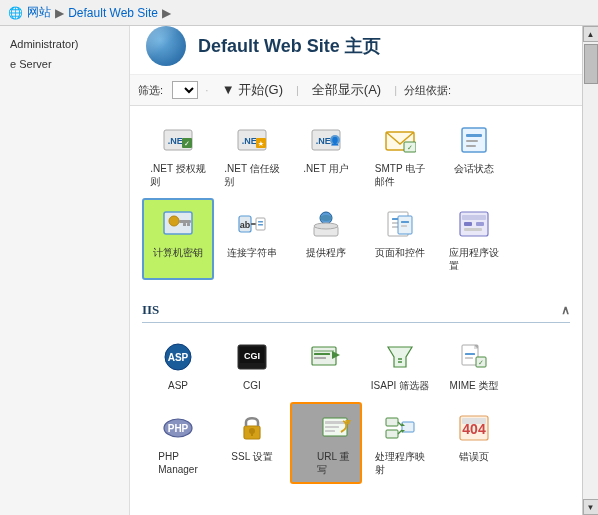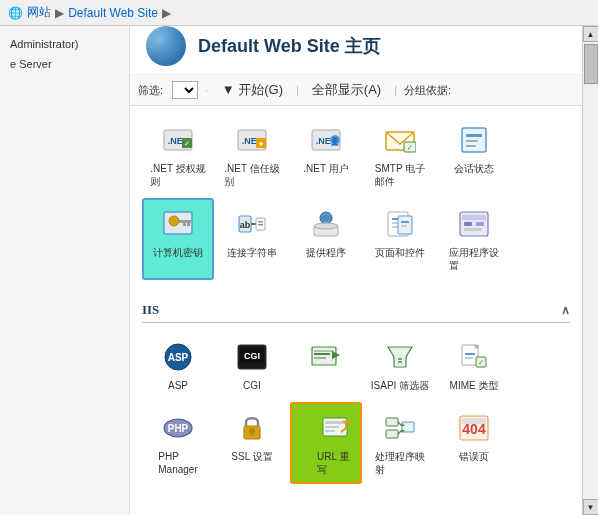--- a/index.html
+++ b/index.html
@@ -143,26 +143,26 @@
       display: flex;
       flex-direction: column;
       align-items: center;
       width: 72px;
       padding: 6px 4px;
       cursor: pointer;
       border-radius: 3px;
       border: 2px solid transparent;
     }
     .icon-item.selected {
-      background: #5eead4;
+      background: #bef264;
       border-color: #5b9bd5;
     }
     .icon-item.highlighted {
       border: 2px solid #ff8c00;
-      background: #84cc16;
+      background: #a3a3a3;
       padding-left: 25px;
     }
 
     .icon-img {
       width: 36px;
       height: 36px;
       display: flex;
       align-items: center;
       justify-content: center;
       font-size: 20px;

